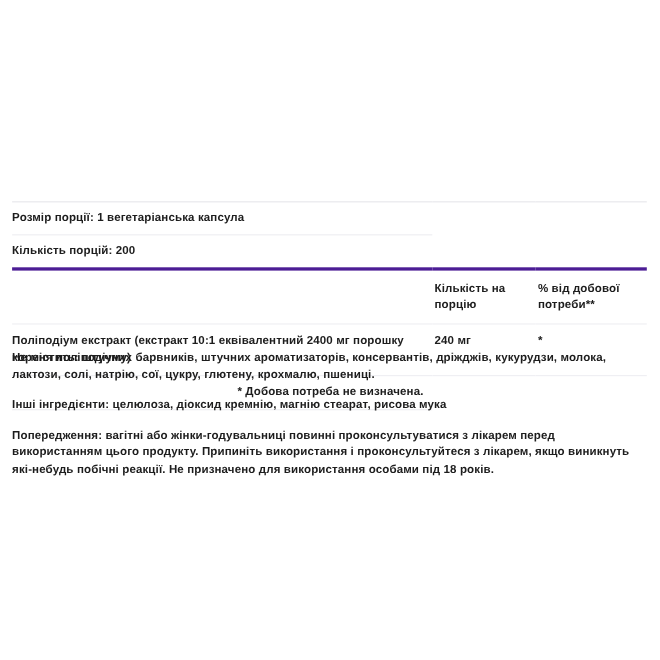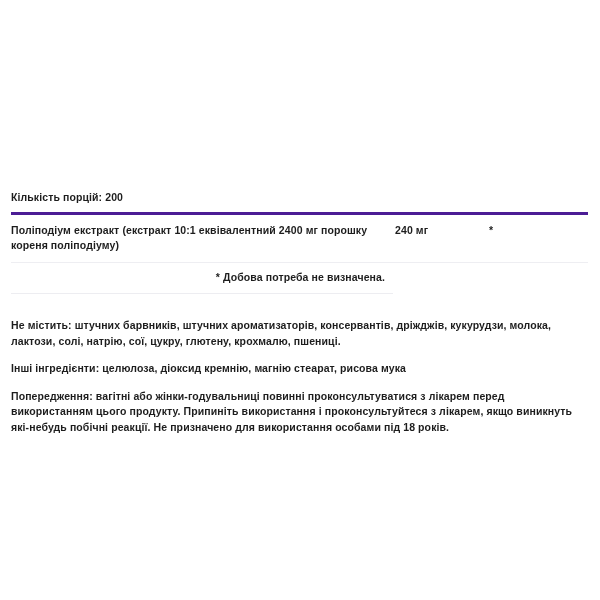--- a/index.html
+++ b/index.html
@@ -128,33 +128,55 @@
 
   <div class="facts">
     <table class="facts-table">
       <colgroup>
         <col class="col-name">
         <col class="col-amount">
         <col class="col-dv">
       </colgroup>
       <tbody>
 
+        <tr class="rule-top rule-bottom-short">
+          <td class="col-name">
+            <div class="cell-pad">Розмір порції: 1 вегетаріанська капсула</div>
+          </td>
+          <td class="col-amount">
+              <div class="cell-pad amount"></div>
+            </td>
+          <td class="col-dv">
+              <div class="cell-pad dv"></div>
+            </td>
+        </tr>
 
         <tr class="rule-bottom-full">
           <td class="col-name">
             <div class="cell-pad">Кількість порцій: 200</div>
           </td>
           <td class="col-amount">
               <div class="cell-pad amount"></div>
             </td>
           <td class="col-dv">
               <div class="cell-pad dv"></div>
             </td>
         </tr>
 
+        <tr class="header-row rule-bottom-faint">
+          <td class="col-name">
+            <div class="cell-pad"></div>
+          </td>
+          <td class="col-amount">
+            <div class="cell-pad amount">Кількість на порцію</div>
+          </td>
+          <td class="col-dv">
+            <div class="cell-pad dv">% від добової потреби**</div>
+          </td>
+        </tr>
 
         <tr class="ingredient-row rule-bottom-faint">
           <td class="col-name">
             <div class="cell-pad">Поліподіум екстракт (екстракт 10:1 еквівалентний 2400 мг порошку кореня поліподіуму)</div>
           </td>
           <td class="col-amount">
             <div class="cell-pad amount">240 мг</div>
           </td>
           <td class="col-dv">
             <div class="cell-pad dv star">*</div>

